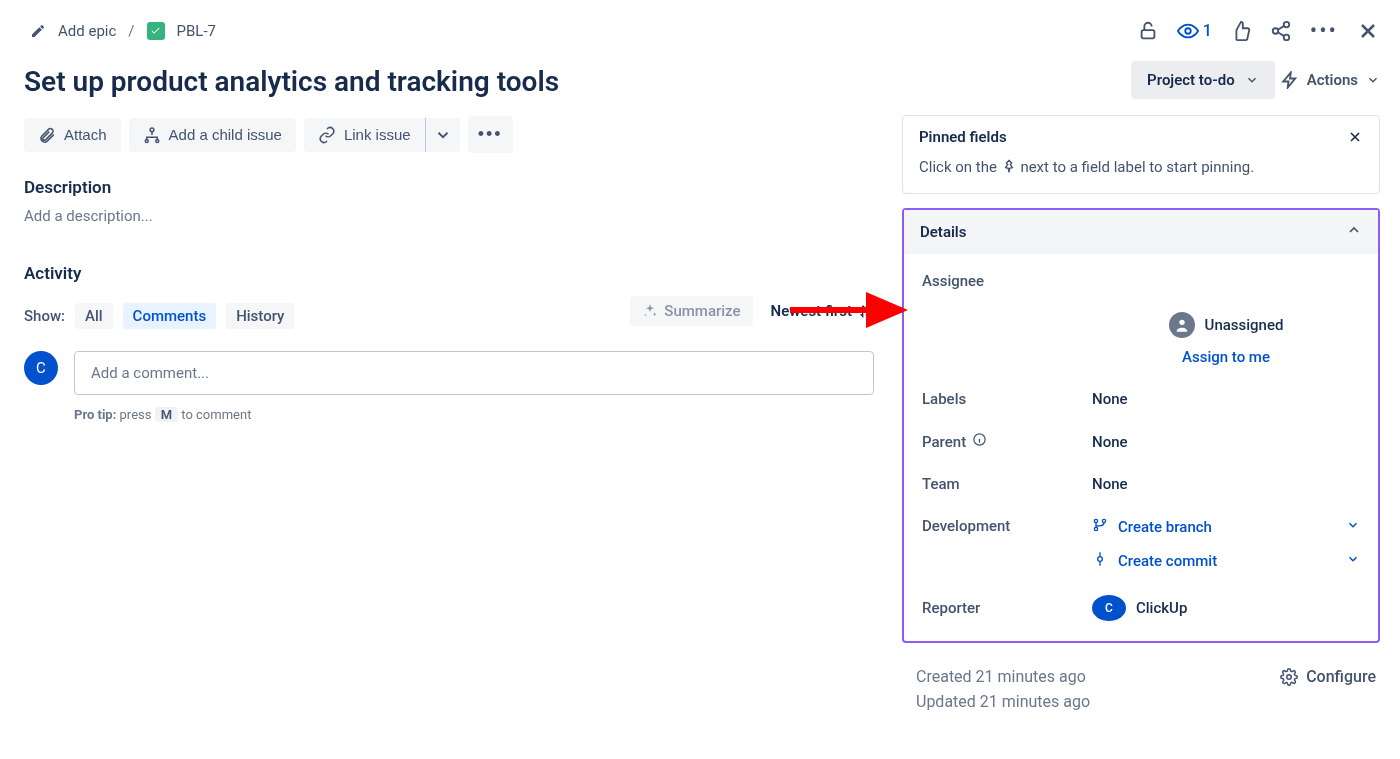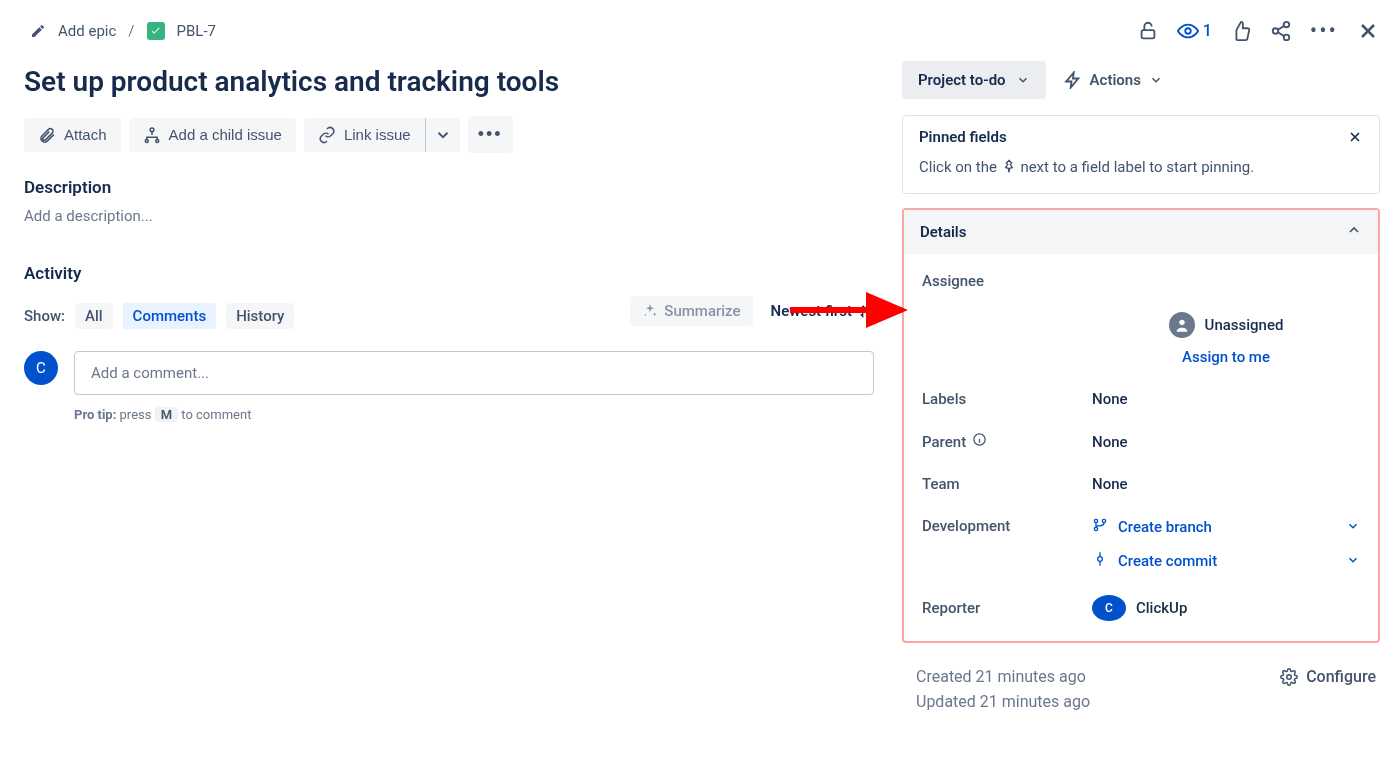--- a/index.html
+++ b/index.html
@@ -71,38 +71,38 @@
   .avatar { width:34px;height:34px;border-radius:50%;background:#0052cc;color:#fff;display:flex;align-items:center;justify-content:center;font-size:15px;text-transform:uppercase;flex:0 0 34px;}
   .avatar.small{width:26px;height:26px;font-size:12px;}
   .comment-input {
     flex:1 1 auto; border:1px solid #c1c7d0; border-radius:4px; padding:12px 16px;
     font-size:15px; color:#6b778c;
   }
   .pro-tip { font-size:13px; color:#6b778c; margin:12px 0 0 50px;}
   .pro-tip .kbd { background:#091e420f; border-radius:3px; padding:0 6px; font-weight:600; color:#44546f; font-family:inherit;}
 
   
-  .status-row { display:flex; gap:18px; align-items:center; margin-bottom:16px;}
+  .status-row { display:flex; gap:6px; align-items:center; margin-bottom:16px;justify-content:flex-end;}
   .status-btn { display:flex;align-items:center;gap:10px;background:#091e4214;color:#172b4d;font-weight:600;font-size:15px;padding:10px 16px;border-radius:4px;cursor:pointer;}
   .actions-btn { display:flex;align-items:center;gap:8px;color:#44546f;font-weight:600;font-size:15px;cursor:pointer;}
 
   .panel { border:1px solid #dfe1e6; border-radius:4px; margin-bottom:14px; }
   .panel-head { display:flex;align-items:center;justify-content:space-between;padding:12px 16px;font-weight:600;font-size:15px;color:#172b4d;}
   .panel-body { padding:0 16px 14px 16px; font-size:15px; color:#44546f;}
   .panel-body .pin-inline{display:inline-block;vertical-align:-3px;}
 
-  .panel.details { border:2px solid #fca5a5; border-radius:4px;}
+  .panel.details { border:2px solid #8b5cf6; border-radius:4px;}
   .panel.details .panel-head { background:#f4f5f7; }
   .details-rows { padding:6px 0 8px 0; }
   .drow { display:flex; align-items:center; padding:12px 18px; font-size:15px;}
   .drow .lbl { width:170px; color:#44546f; font-weight:500; display:flex;align-items:center;gap:6px;}
   .drow .val { flex:1; color:#172b4d; font-weight:500; display:flex;align-items:center;gap:10px;}
   .muted { color:#6b778c; font-weight:500;}
   .link-blue { color:#0052cc; font-weight:500; cursor:pointer;}
-  .dev-row { display:flex;align-items:flex-end;justify-content:space-between;width:100%;}
+  .dev-row { display:flex;align-items:center;justify-content:space-between;width:100%;}
   .dev-left{display:flex;align-items:center;gap:10px;}
   .assign-stack{display:flex;flex-direction:column;gap:8px;}
   .assign-line{display:flex;align-items:center;gap:10px;margin-top:40px;}
   .person-icon{width:26px;height:26px;border-radius:50%;background:#6b778c;display:flex;align-items:center;justify-content:center;color:#fff;}
   .meta-footer { display:flex;align-items:flex-start;justify-content:space-between;padding:10px 4px 0 14px;font-size:16px;color:#6b778c;}
   .meta-footer .left{display:flex;flex-direction:column;gap:6px;}
   .configure{display:flex;align-items:center;gap:8px;color:#44546f;font-weight:500;cursor:pointer;}
 
   
   .arrow-annot { position:absolute; top:292px; left:790px; pointer-events:none;}

